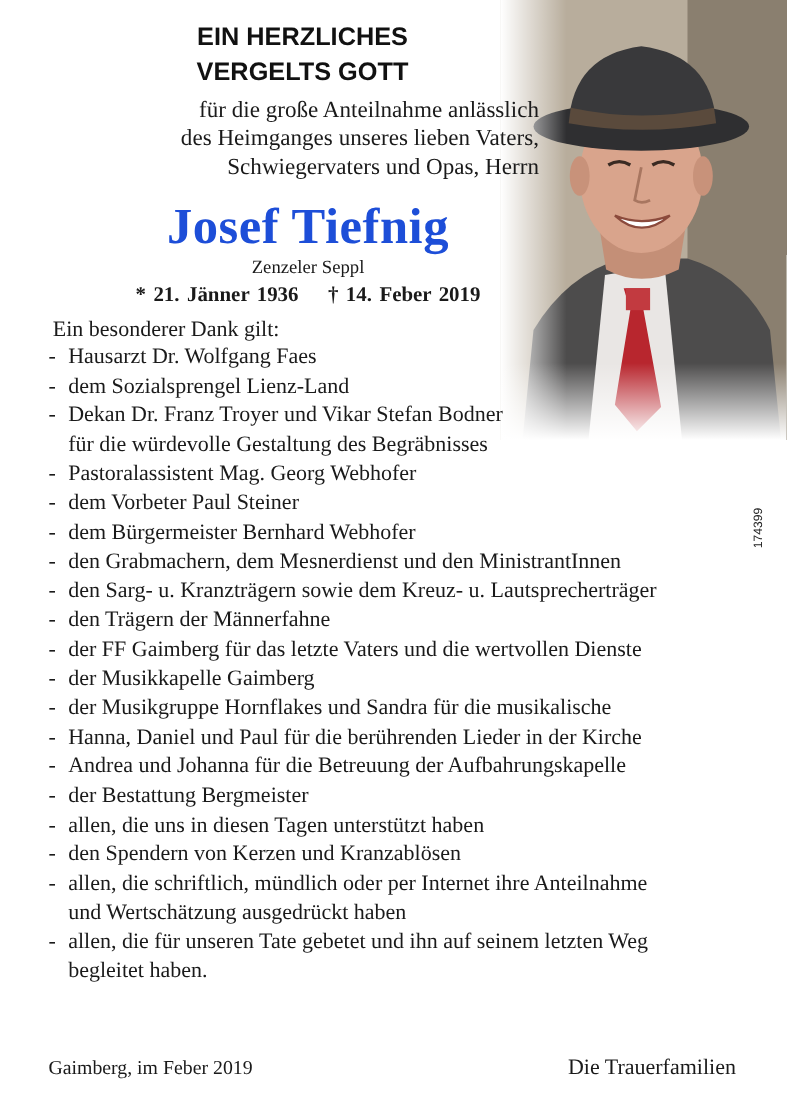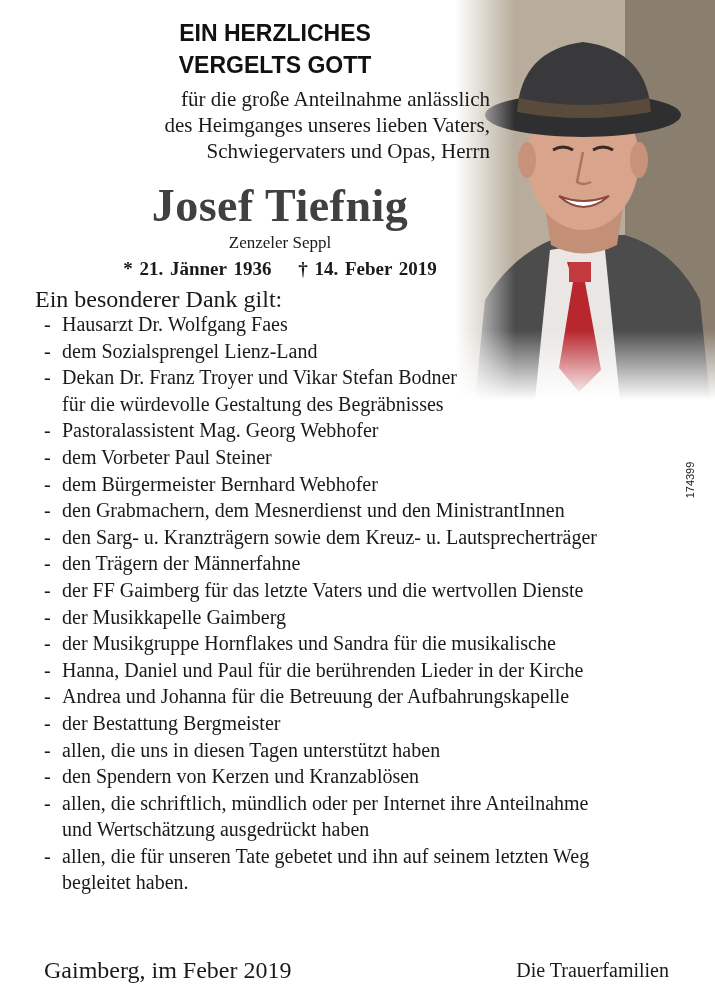--- a/index.html
+++ b/index.html
@@ -27,50 +27,50 @@
     .intro {
       position: absolute; left: 60px; width: 430px; text-align: right;
       font-size: 21px; line-height: 26px; color: #1a1a1a;
     }
     .intro.l1 { top: 86px; }
     .intro.l2 { top: 112px; }
     .intro.l3 { top: 138px; }
 
     .name {
       position: absolute; left: 80px; width: 400px; top: 180px; text-align: center;
-      font-size: 46px; font-weight: bold; line-height: 52px; color: #404040; letter-spacing: 0.5px;
+      font-size: 46px; font-weight: bold; line-height: 52px; color: #1d4ed8; letter-spacing: 0.5px;
     }
     .nickname {
       position: absolute; left: 80px; width: 400px; top: 232px; text-align: center;
       font-size: 17px; font-weight: normal; line-height: 22px;
     }
     .dates {
       position: absolute; left: 80px; width: 400px; top: 256px; text-align: center;
       font-size: 19px; font-weight: bold; line-height: 26px; word-spacing: 2px;
     }
     .dates span { margin: 0 10px; }
 
     .thanks-title {
-      position: absolute; left: 35px; top: 287px; font-size: 24px; line-height: 24px;
+      position: absolute; left: 48px; top: 287px; font-size: 20px; line-height: 24px;
     }
     .list {
       position: absolute; left: 44px; top: 311px; width: 640px; margin: 0; padding: 0; list-style: none;
       font-size: 20px; line-height: 26.6px;
     }
     .list li { position: relative; padding-left: 18px; }
     .list li .dash { position: absolute; left: 0; top: 0; }
     .list li .cont { display: block; }
 
     .serial {
       position: absolute; left: 680px; top: 435px; width: 20px; height: 90px;
       font-family: "Liberation Sans", "DejaVu Sans", sans-serif; font-size: 11px; color: #222;
     }
     .serial span { position: absolute; left: 50%; top: 50%; transform: translate(-50%, -50%) rotate(-90deg); white-space: nowrap; }
 
-    .footer-left { position: absolute; left: 44px; top: 958px; font-size: 24px; line-height: 24px; }
+    .footer-left { position: absolute; left: 44px; top: 958px; font-size: 18px; line-height: 24px; }
     .footer-right { position: absolute; right: 46px; top: 958px; font-size: 20px; font-weight: normal; line-height: 24px; }
   </style>
 </head>
 <body>
 
 <div class="frame">
 
   <div class="photo">
     <svg width="260" height="400" viewBox="0 0 260 400">
 

